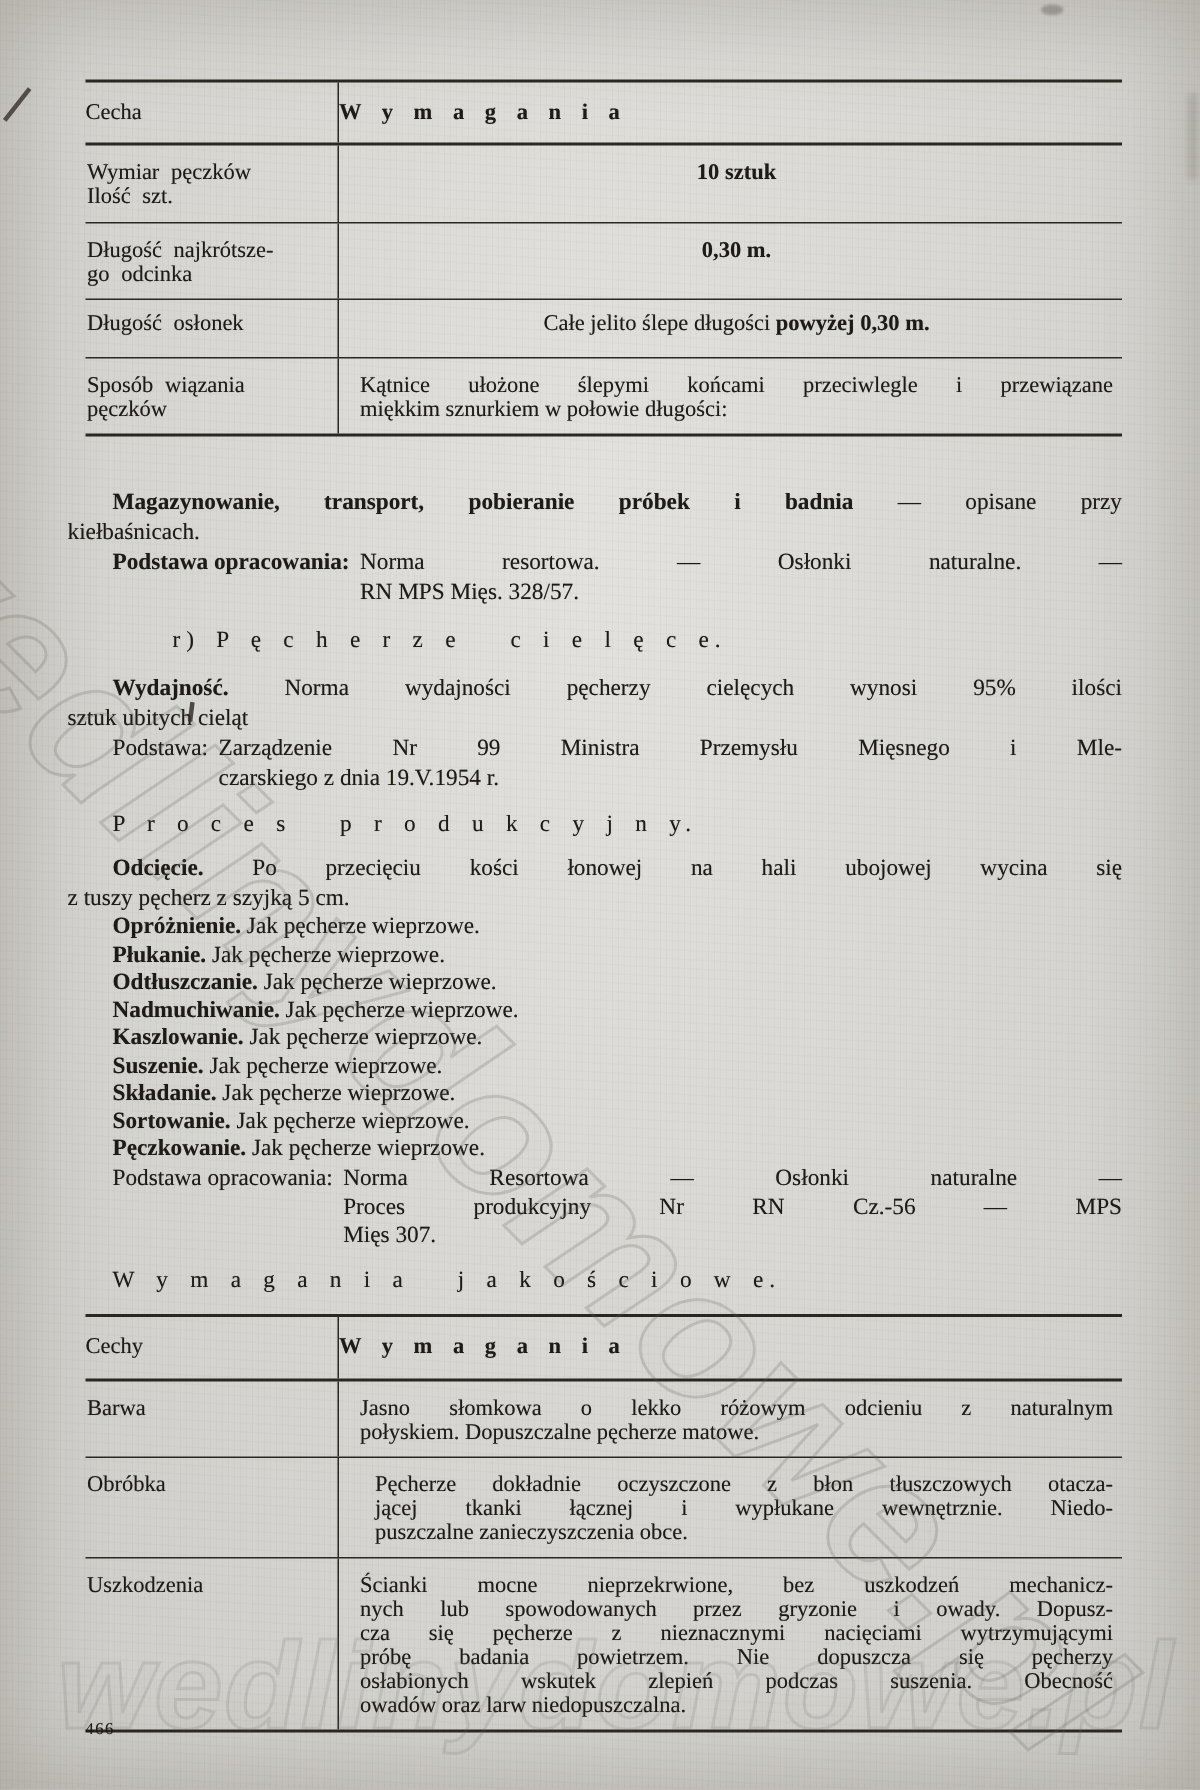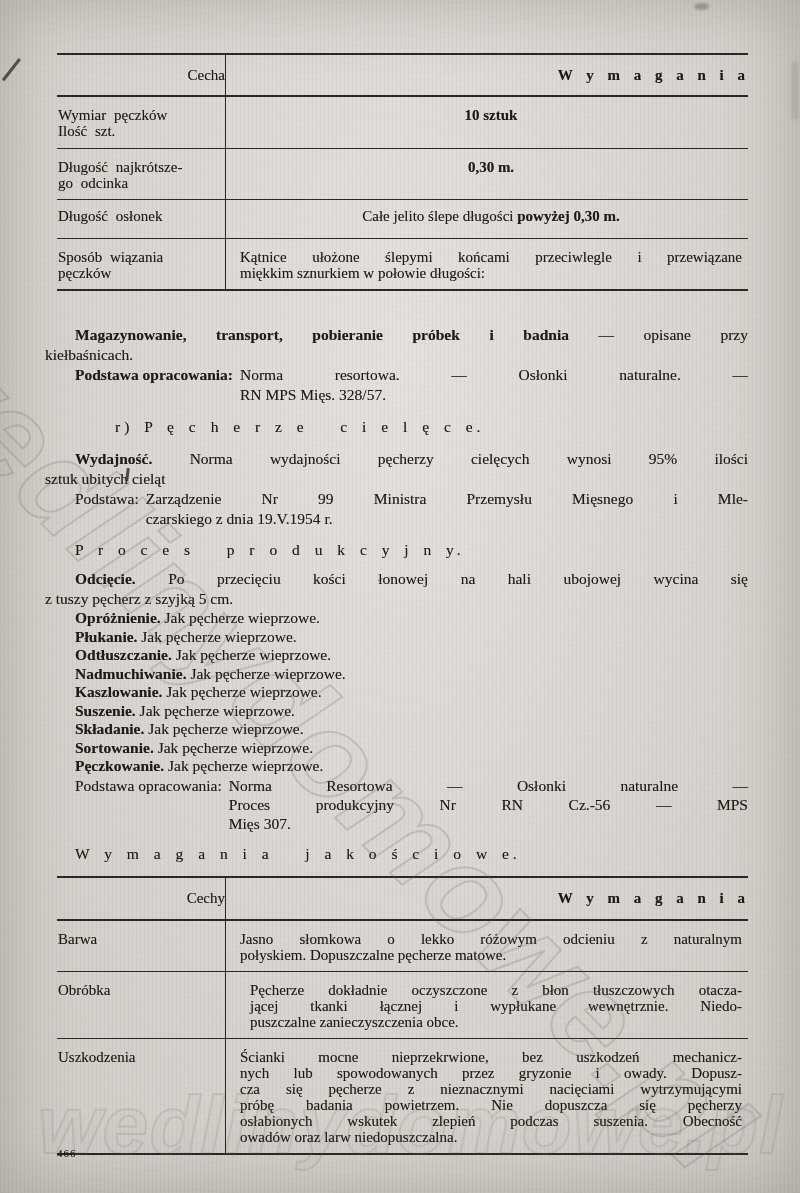--- a/index.html
+++ b/index.html
@@ -36,21 +36,21 @@
   .trow { display: flex; }
   .trow + .trow { border-top: 1.6px solid #2b2721; }
   .thead { border-bottom: 1.9px solid #2b2721; }
   .c1 {
     flex: 0 0 169px;
     border-right: 1.9px solid #2b2721;
     padding: 10px 6px 8px 1px;
     word-spacing: 4px;
   }
   .c2 { flex: 1; padding: 10px 6px 8px 14px; }
-  .thead .c1, .thead .c2 { display: flex; align-items: center; justify-content: flex-end; padding: 0; }
+  .thead .c1, .thead .c2 { display: flex; align-items: center; justify-content: flex-start; padding: 0; }
   .thead { height: 41px; }
   .t2 .thead { height: 42px; }
   .hdr-sp { font-weight: bold; letter-spacing: 3px; word-spacing: 4px; white-space: pre-wrap; }
 
   #t1 .r1 { min-height: 52px; }
   #t1 .r2 { min-height: 51px; }
   #t1 .r3 { min-height: 39px; }
   #t1 .r3 .c1, #t1 .r3 .c2 { padding-top: 8px; padding-bottom: 6px; }
   #t1 .r4 { min-height: 51px; }
   #t2 .r1 { min-height: 51px; }

